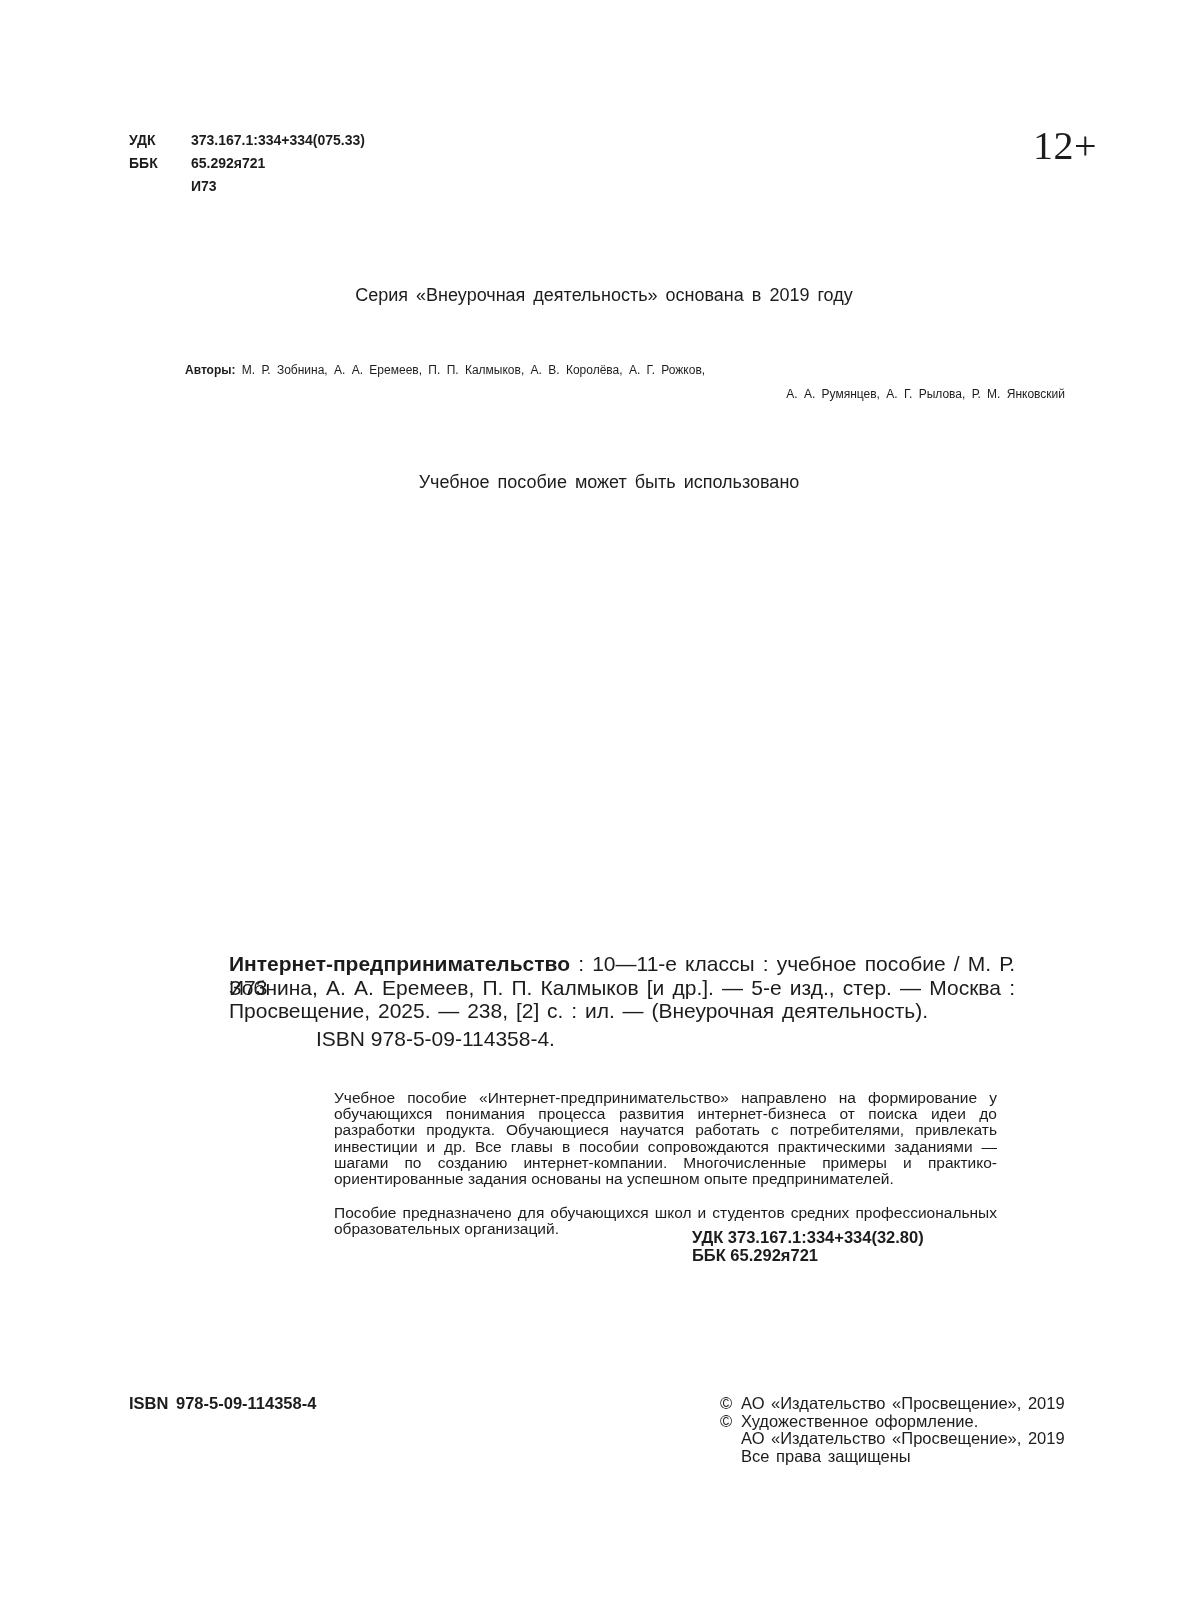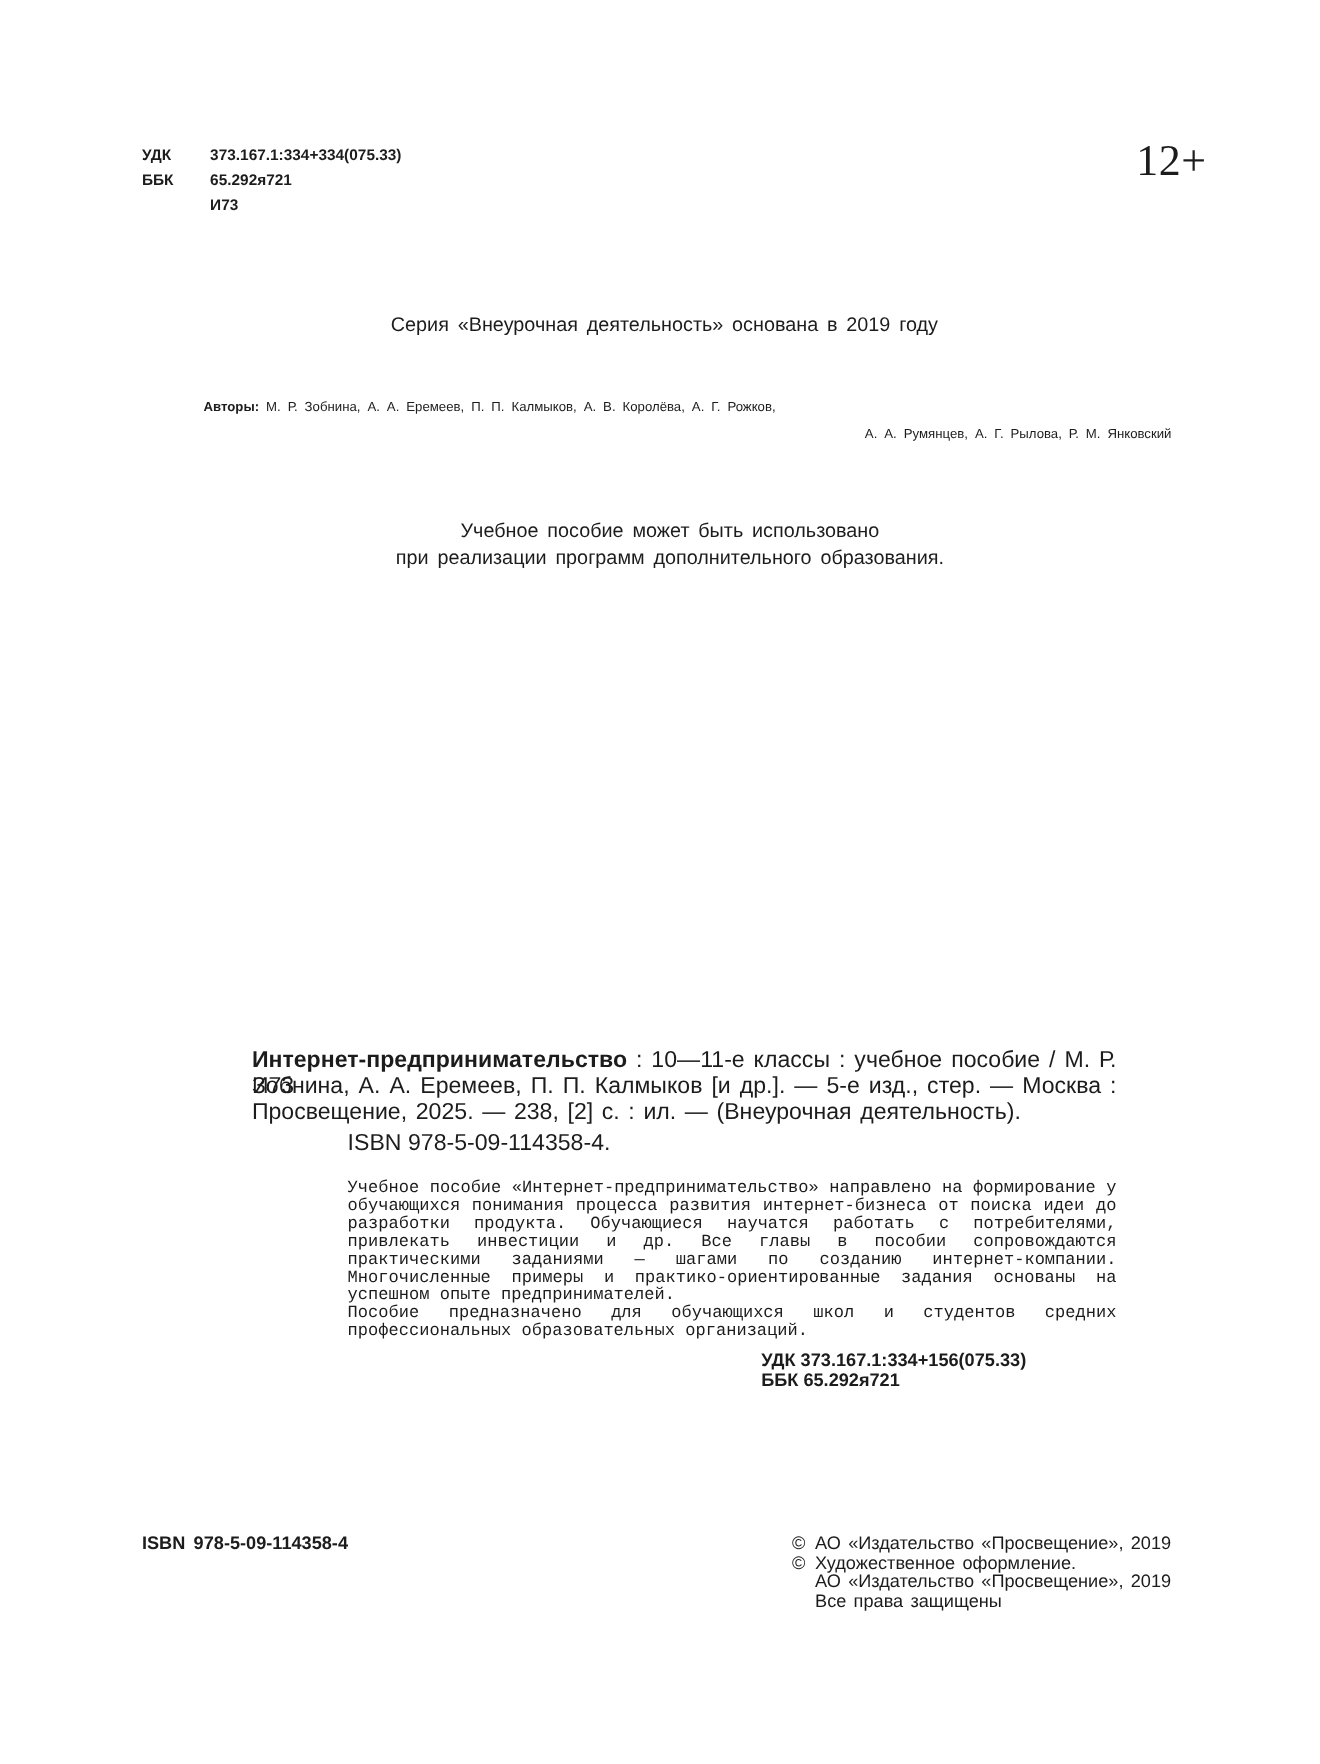--- a/index.html
+++ b/index.html
@@ -91,23 +91,22 @@
 
     .annotation {
       left: 316px;
       top: 1072px;
       width: 699px;
       font-size: 15.5px;
       line-height: 16.2px;
       text-align: justify;
     }
     .annotation p {
-      margin: 0;
+      margin: 18px;
       text-indent: 0;
-      font-family: Liberation Mono, monospace;
     }
 
     .class-bottom {
       left: 692px;
       top: 1228px;
       font-size: 16.5px;
       line-height: 18px;
       font-weight: bold;
     }
 
@@ -152,36 +151,35 @@
 <div class="abs series-line">Серия «Внеурочная деятельность» основана в 2019 году</div>
 
 <div class="abs authors-block">
   <b>Авторы:</b>
   <span>М. Р. Зобнина, А. А. Еремеев, П. П. Калмыков, А. В. Королёва, А. Г. Рожков,</span>
   <span class="authors-line2">А. А. Румянцев, А. Г. Рылова, Р. М. Янковский</span>
 </div>
 
 <div class="abs usage-note">
   <div>Учебное пособие может быть использовано</div>
-  <div>при реализации программ дополнительного образования.</div>
 </div>
 
 <div class="abs biblio">
   <span class="biblio-code">И73</span>
   <div class="biblio-body"><span class="biblio-title">Интернет-предпринимательство</span><span> : 10—11-е классы : учебное пособие / М. Р. Зобнина, А. А. Еремеев, П. П. Калмыков [и др.]. — 5-е изд., стер. — Москва : Просвещение, 2025. — 238, [2] с. : ил. — (Внеурочная деятельность).</span></div>
   <div class="biblio-isbn">ISBN 978-5-09-114358-4.</div>
 </div>
 
 <div class="abs annotation">
   <p style="text-indent:0">Учебное пособие «Интернет-предпринимательство» направлено на формирование у обучающихся понимания процесса развития интернет-бизнеса от поиска идеи до разработки продукта. Обучающиеся научатся работать с потребителями, привлекать инвестиции и др. Все главы в пособии сопровождаются практическими заданиями — шагами по созданию интернет-компании. Многочисленные примеры и практико-ориентированные задания основаны на успешном опыте предпринимателей.</p>
   <p style="text-indent:0">Пособие предназначено для обучающихся школ и студентов средних профессиональных образовательных организаций.</p>
 </div>
 
 <div class="abs class-bottom">
-  <div>УДК 373.167.1:334+156(075.33)</div>
+  <div>УДК 373.167.1:334+334(32.80)</div>
   <div>ББК 65.292я721</div>
 </div>
 
 <div class="abs isbn-bottom">ISBN 978-5-09-114358-4</div>
 
 <div class="abs copyright">
   <div class="copy-row">
     <span class="copy-sym">©</span>
     <span>АО «Издательство «Просвещение», 2019</span>
   </div>

